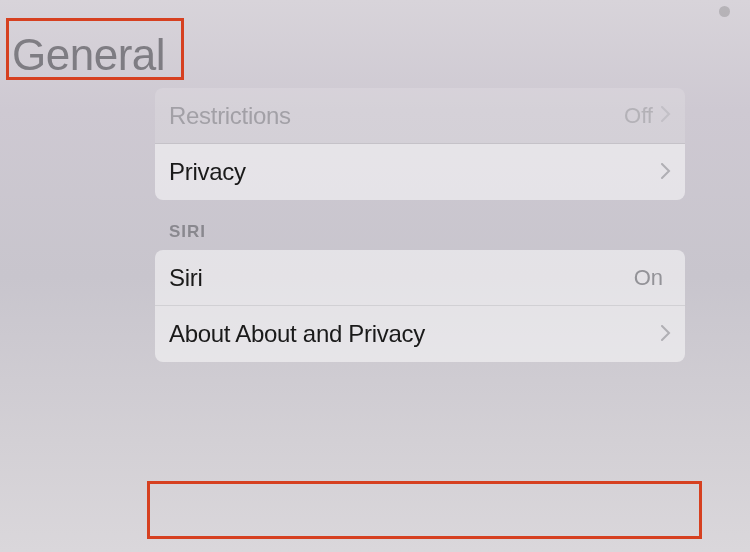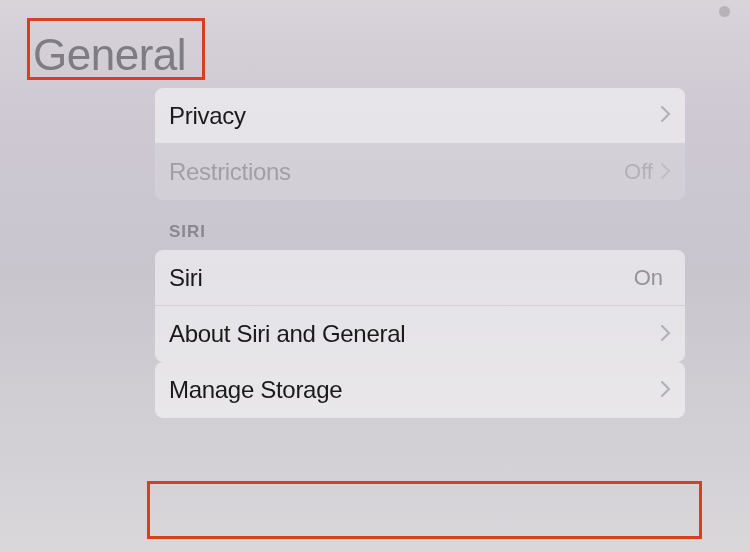--- a/index.html
+++ b/index.html
@@ -11,21 +11,20 @@
       width: 750px;
       height: 552px;
       font-family: -apple-system, 'Helvetica Neue', Helvetica, Arial, sans-serif;
       background: linear-gradient(180deg, #d8d4da 0%, #cec9d2 20%, #c8c5cd 50%, #d3d0d5 80%, #dad7db 100%);
       overflow: hidden;
       position: relative;
     }
     .header {
       padding: 30px 28px 8px 12px;
       position: relative;
-      margin-left: 21px;
     }
     .header-title {
       font-size: 44px;
       font-weight: 400;
       color: rgba(70, 70, 75, 0.6);
       letter-spacing: -0.5px;
     }
     .highlight-box-title {
       position: absolute;
       top: 18px;
@@ -133,71 +132,59 @@
 </div>
 
 <div class="header">
   <div class="header-title">General</div>
   <div class="highlight-box-title"></div>
 </div>
 
 <div class="settings-container">
 
   <div class="row-group">
-    <div class="settings-row">
-      <span class="row-label">Privacy</span>
+    <div class="settings-row faded">
+      <span class="row-label faded">Restrictions</span>
       <div class="row-right">
-        <span class="chevron">
+        <span class="row-value faded">Off</span>
+        <span class="chevron faded">
           <svg width="10" height="16" viewBox="0 0 10 16" fill="none">
               <path d="M1 1L8 8L1 15" stroke="currentColor" stroke-width="2" stroke-linecap="round"></path>
             </svg>
         </span>
       </div>
     </div>
-    <div class="settings-row faded">
-      <span class="row-label faded">Restrictions</span>
+    <div class="settings-row">
+      <span class="row-label">Privacy</span>
       <div class="row-right">
-        <span class="row-value faded">Off</span>
-        <span class="chevron faded">
+        <span class="chevron">
           <svg width="10" height="16" viewBox="0 0 10 16" fill="none">
               <path d="M1 1L8 8L1 15" stroke="currentColor" stroke-width="2" stroke-linecap="round"></path>
             </svg>
         </span>
       </div>
     </div>
   </div>
 
   <div class="section-header">SIRI</div>
   <div class="row-group">
     <div class="settings-row">
       <span class="row-label">Siri</span>
       <div class="row-right">
         <span class="row-value">On</span>
       </div>
     </div>
     <div class="settings-row">
-      <span class="row-label">About Siri and General</span>
+      <span class="row-label">About About and Privacy</span>
       <div class="row-right">
         <span class="chevron">
           <svg width="10" height="16" viewBox="0 0 10 16" fill="none">
               <path d="M1 1L8 8L1 15" stroke="currentColor" stroke-width="2" stroke-linecap="round"></path>
             </svg>
         </span>
       </div>
     </div>
   </div>
 
-  <div class="row-group">
-    <div class="settings-row">
-      <span class="row-label">Manage Storage</span>
-      <div class="row-right">
-        <span class="chevron">
-          <svg width="10" height="16" viewBox="0 0 10 16" fill="none">
-              <path d="M1 1L8 8L1 15" stroke="currentColor" stroke-width="2" stroke-linecap="round"></path>
-            </svg>
-        </span>
-      </div>
-    </div>
-  </div>
 
 </div>
 
 <div class="highlight-box-storage"></div>
 
 </body></html>

